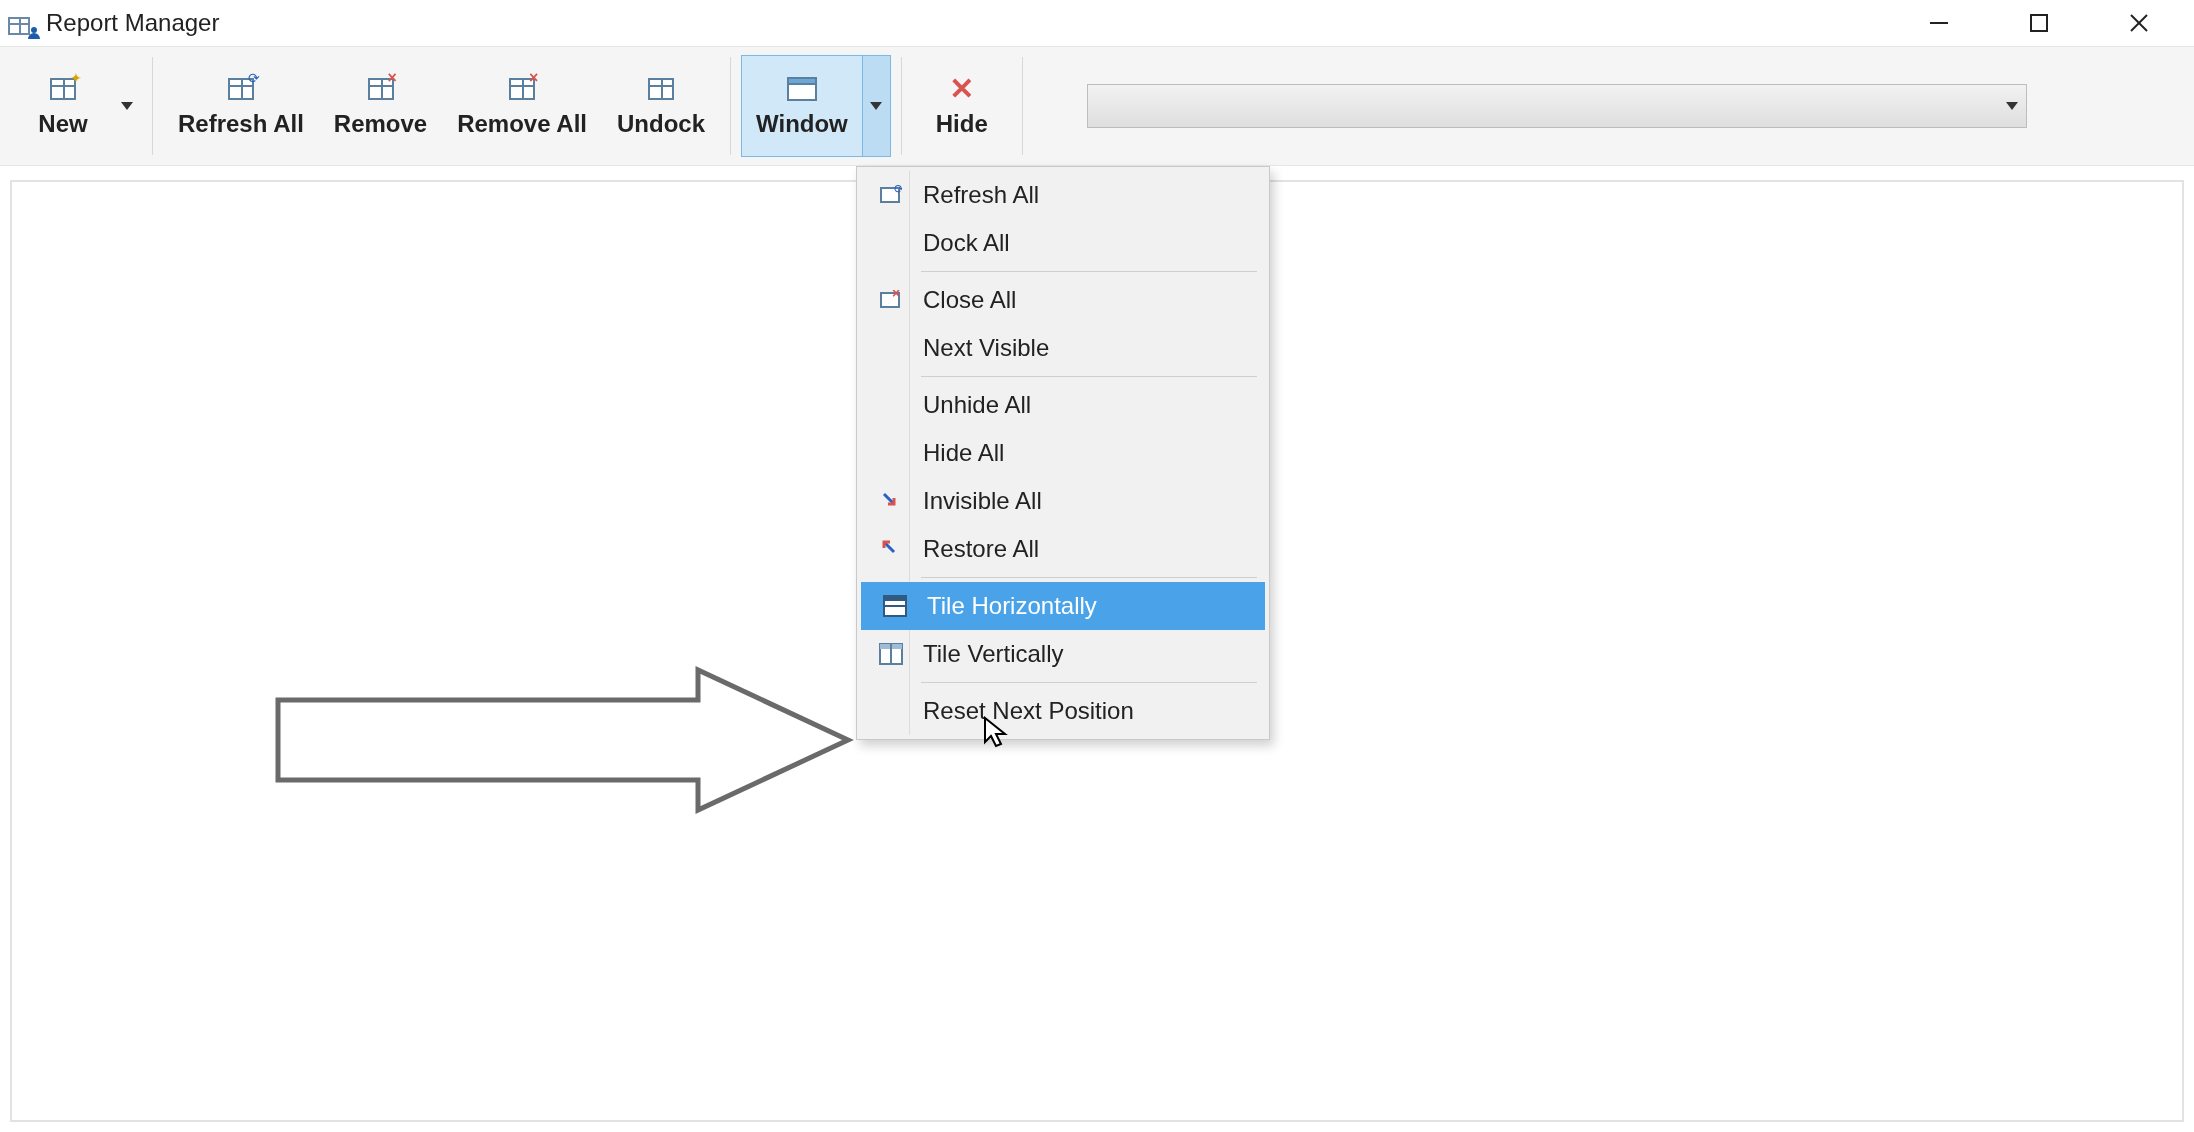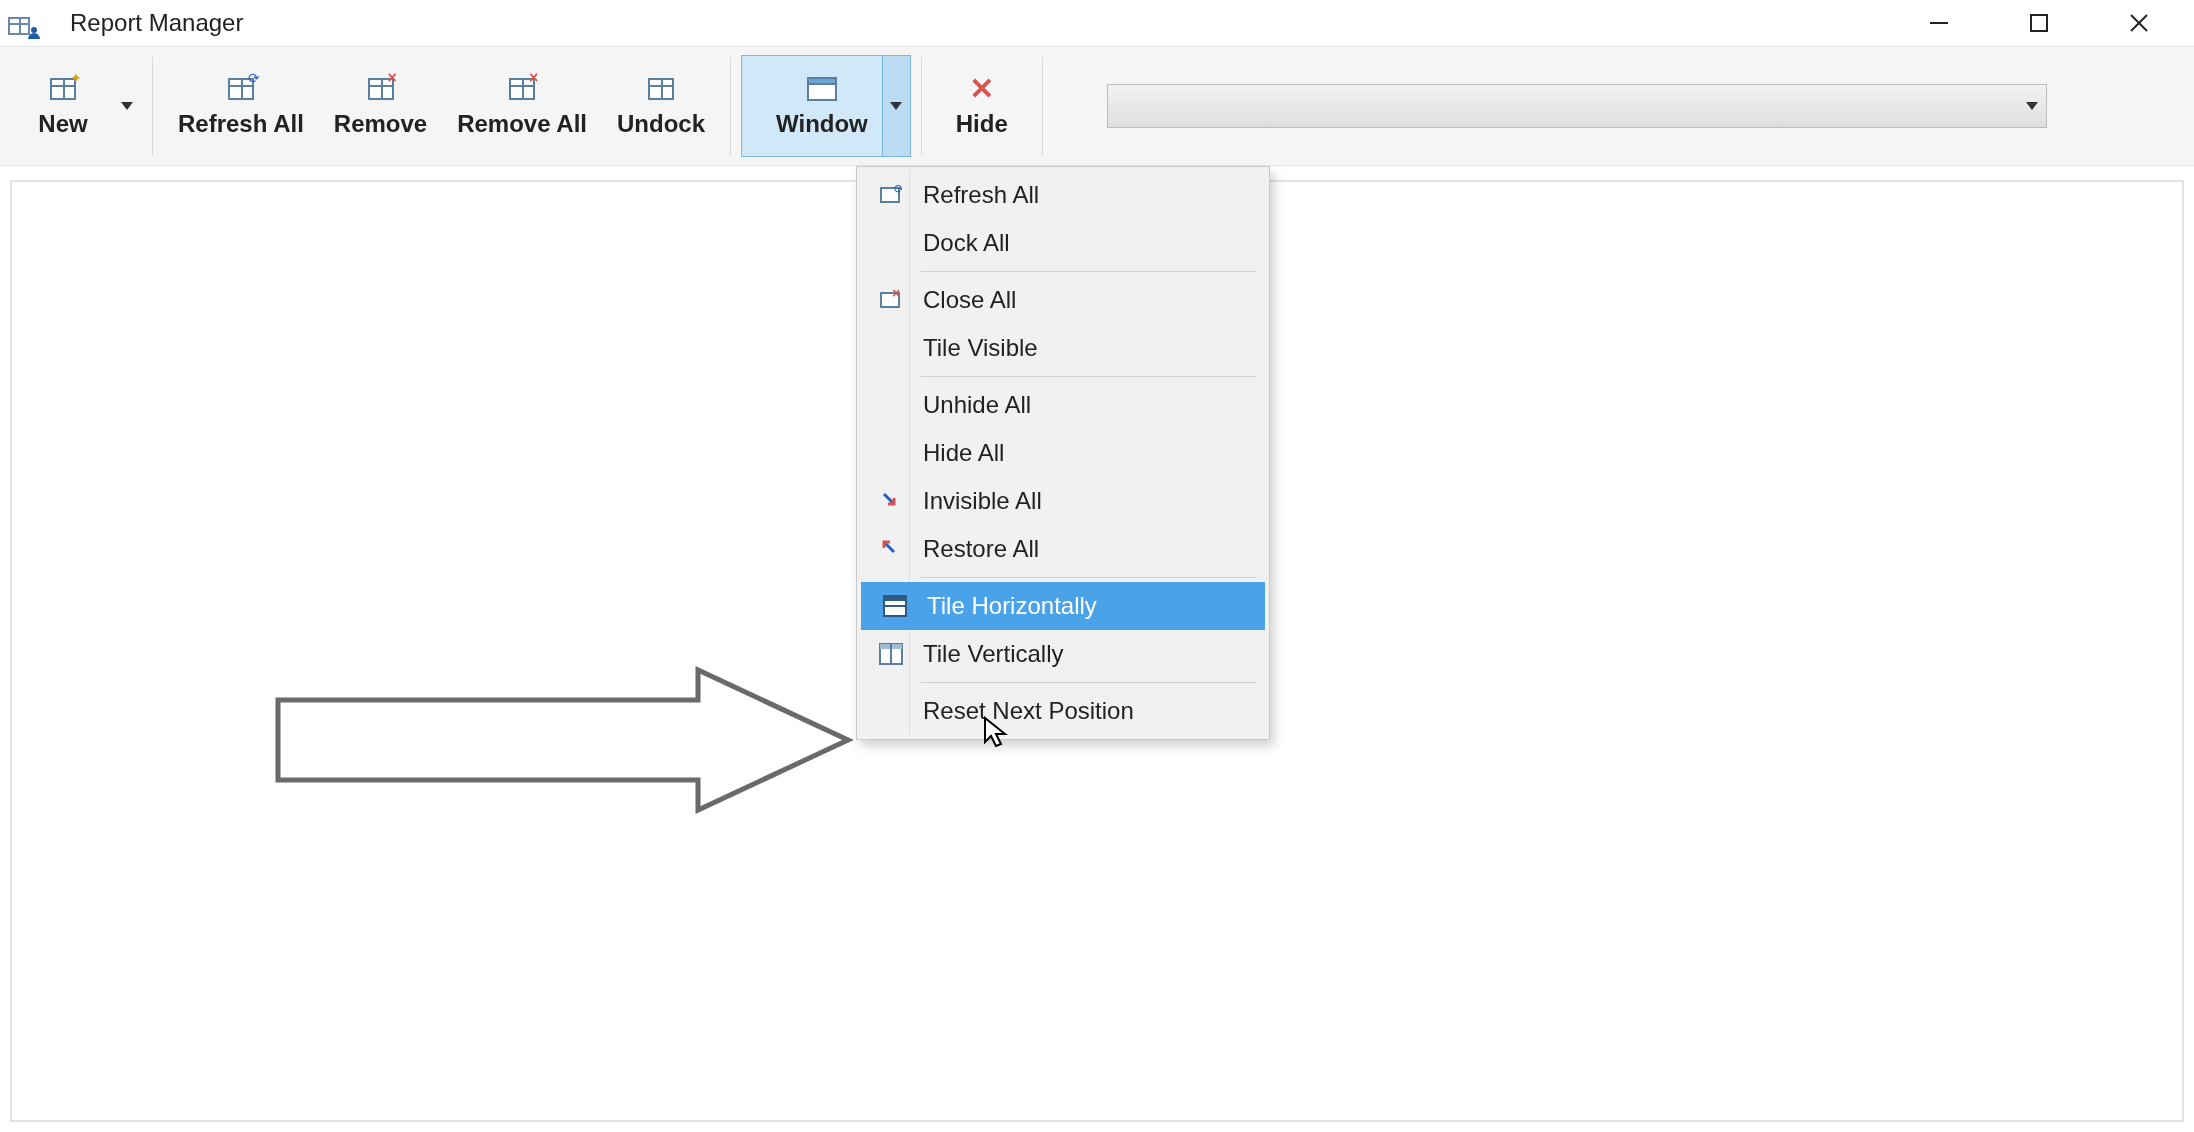--- a/index.html
+++ b/index.html
@@ -15,21 +15,20 @@
     overflow: hidden;
   }
 
   
   .titlebar {
     height: 46px;
     display: flex;
     align-items: center;
     padding-left: 8px;
     background: #fff;
-    gap: 24px;
   }
   .titlebar .app-icon {
     width: 28px;
     height: 24px;
     margin-right: 10px;
     display: flex;
     align-items: flex-end;
     position: relative;
   }
   .titlebar .app-icon .grid {
@@ -143,21 +142,20 @@
     font-weight: bold;
   }
   .tb-split {
     display: flex;
     align-items: stretch;
     border: 1px solid transparent;
   }
   .tb-split.active {
     background: #d1e8f9;
     border: 1px solid #7cb8e4;
-    padding-left: 20px;
   }
   .tb-split .tb-btn {
     border: none;
   }
   .tb-split .split-arrow {
     width: 28px;
     display: flex;
     align-items: center;
     justify-content: center;
     cursor: pointer;
@@ -456,21 +454,21 @@
         <svg width="22" height="20">
             <rect x="1" y="3" width="18" height="14" fill="#fff" stroke="#5b7f9e" stroke-width="2"></rect>
             <text x="12" y="8" font-size="14" fill="#d9534f" font-weight="bold">×</text>
           </svg>
       </div>
       <div class="m-label">Close All</div>
     </div>
 
     <div class="menu-item">
       <div class="m-icon"></div>
-      <div class="m-label">Tile Visible</div>
+      <div class="m-label">Next Visible</div>
     </div>
 
 
     <div class="menu-divider"></div>
 
     <div class="menu-item">
       <div class="m-icon"></div>
       <div class="m-label">Unhide All</div>
     </div>
 

